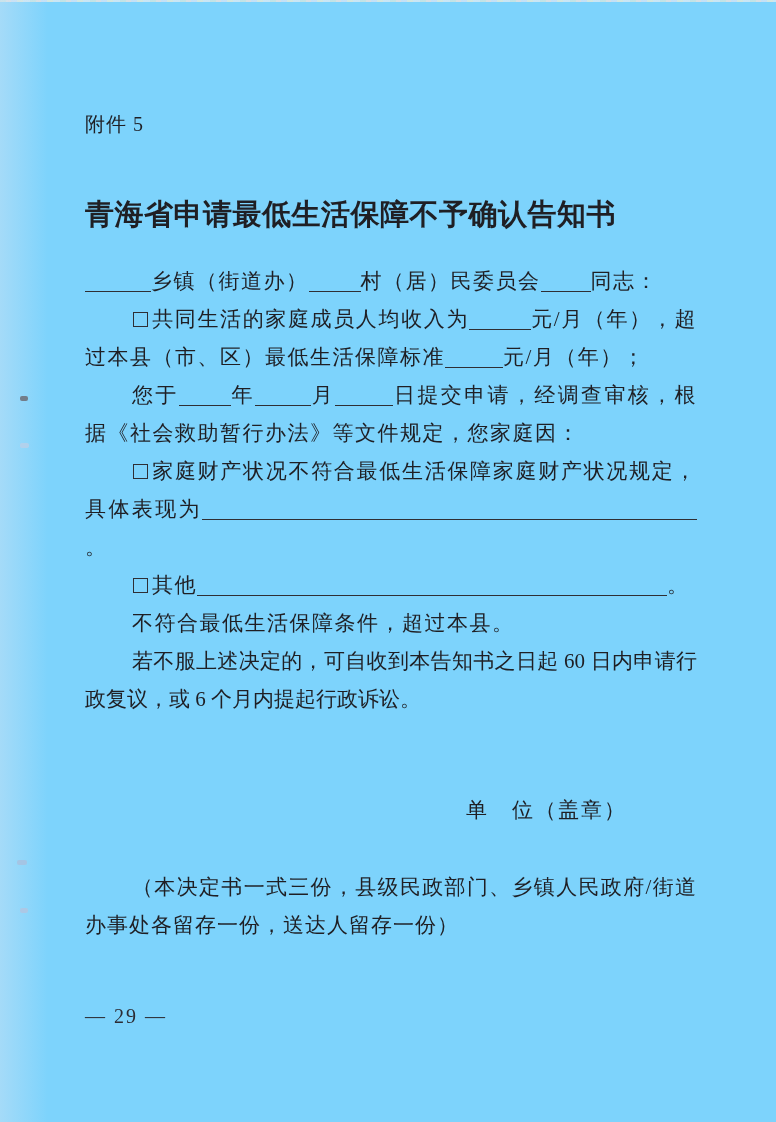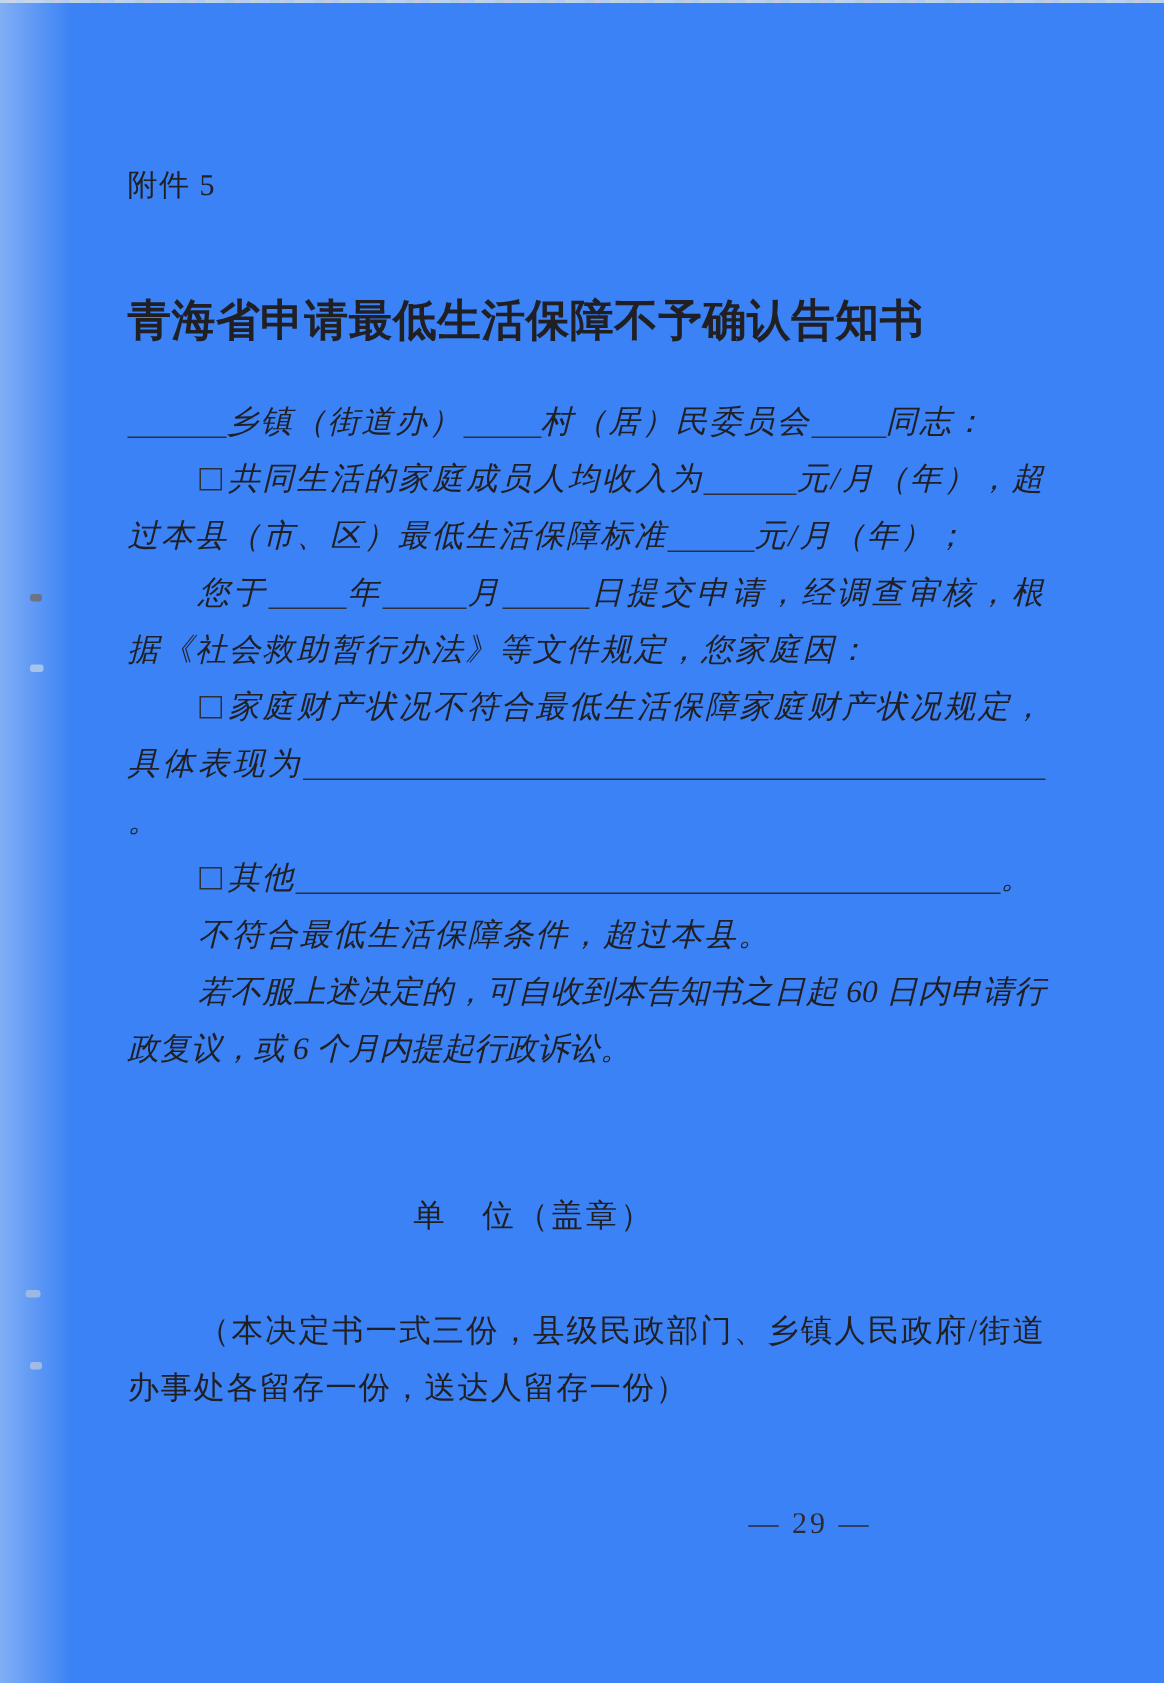--- a/index.html
+++ b/index.html
@@ -1,21 +1,21 @@
 <!DOCTYPE html>
 <html lang="zh"><head>
 <meta charset="utf-8">
 <style>
   * { margin:0; padding:0; box-sizing:border-box; }
   html,body { background:#ffffff; }
   .page {
     position:relative;
     width:776px; height:1122px;
     margin:0 auto;
-    background:#3b82f6;
+    background:#7dd3fc;
     color:#1f1f24;
     font-family:"Liberation Serif","DejaVu Serif",serif;
     overflow:hidden;
     padding:110px 79px 0 85px;
   }
   
   .edge-noise {
     position:absolute; top:0; left:0; right:0; height:2px;
     background:repeating-linear-gradient(90deg,
       #d9e8df 0 6px, #f4e4dd 6px 11px, #dbe5f4 11px 17px,
@@ -36,55 +36,54 @@
   .attachment { font-size:20px; line-height:28px; letter-spacing:1px; }
 
   .title {
     margin-top:56px;
     font-size:29px; line-height:40px;
     font-weight:bold; 
     letter-spacing:.5px;
     white-space:nowrap;
   }
 
-  .body-block { margin-top:28px; font-size:21px; line-height:38px;font-style:italic; }
+  .body-block { margin-top:28px; font-size:21px; line-height:38px; }
   .para { text-align:justify; letter-spacing:1.5px; }
   .para.indent { text-indent:47px; }
 
   .blank {
     display:inline-block;
     height:16px;
     border-bottom:1.6px solid #2e2e34;
     vertical-align:-4px;
   }
   .checkbox {
     display:inline-block;
     width:15px; height:15px;
     border:1.6px solid #2e2e34;
     margin:0 4px 0 1px;
     vertical-align:-1px;
     background:transparent;
   }
 
-  .signature { margin-top:73px; font-size:21px; line-height:38px; text-align:center; }
+  .signature { margin-top:73px; font-size:21px; line-height:38px; text-align:right; }
   .sig-unit { padding-right:70px; letter-spacing:2px; }
   .sig-date { padding-right:88px; letter-spacing:2px; }
 
   .footnote {
     margin-top:39px;
     font-size:21px; line-height:38px;
     letter-spacing:1px;
     text-align:justify;
     text-indent:47px;
   }
 
   .page-number {
     margin-top:58px;
     font-size:20px; line-height:28px;
-    text-align:right;
     padding-right:116px;
     letter-spacing:2px;
     color:#2c2c34;
   }
 </style>
 </head>
 <body>
 
 <div class="page">
 

